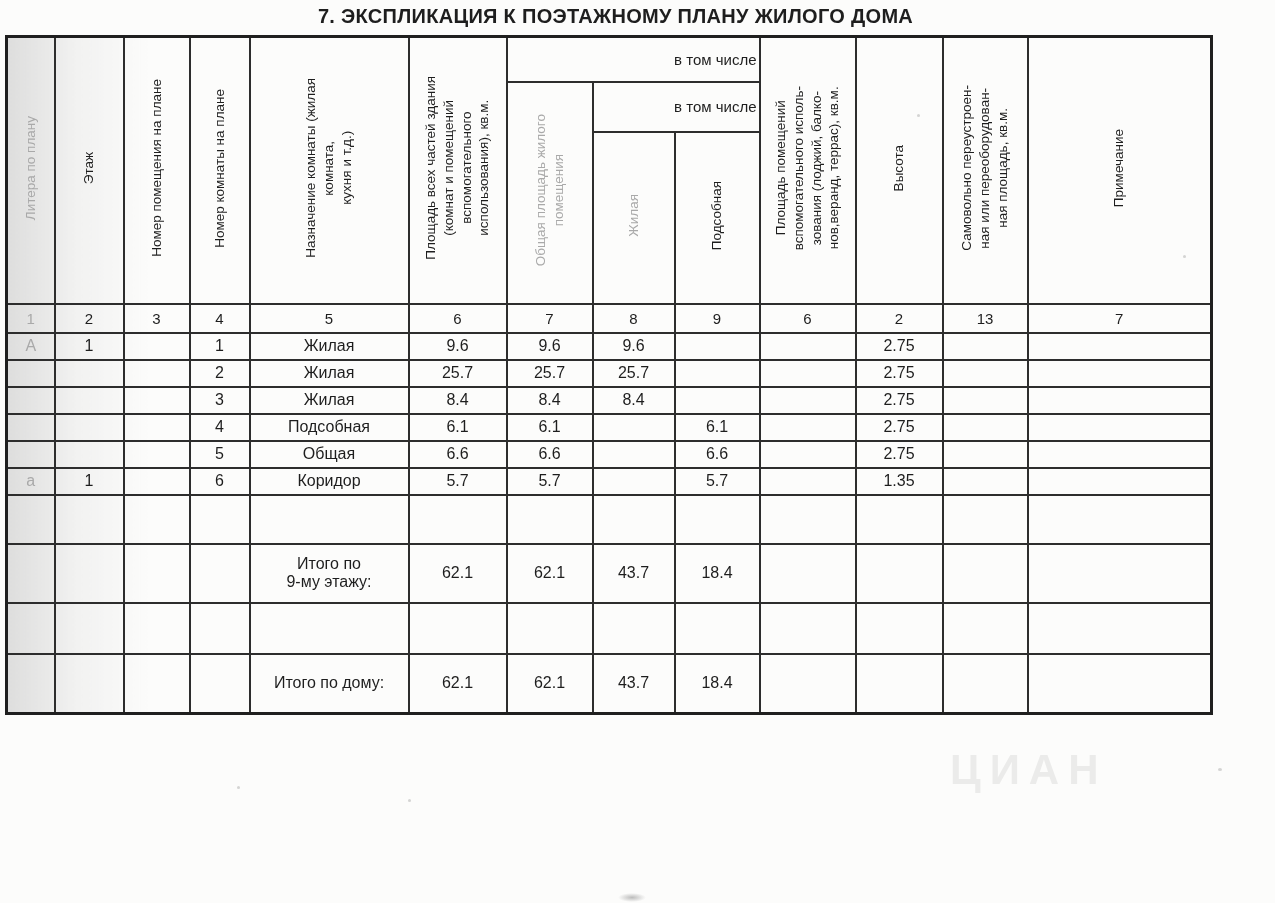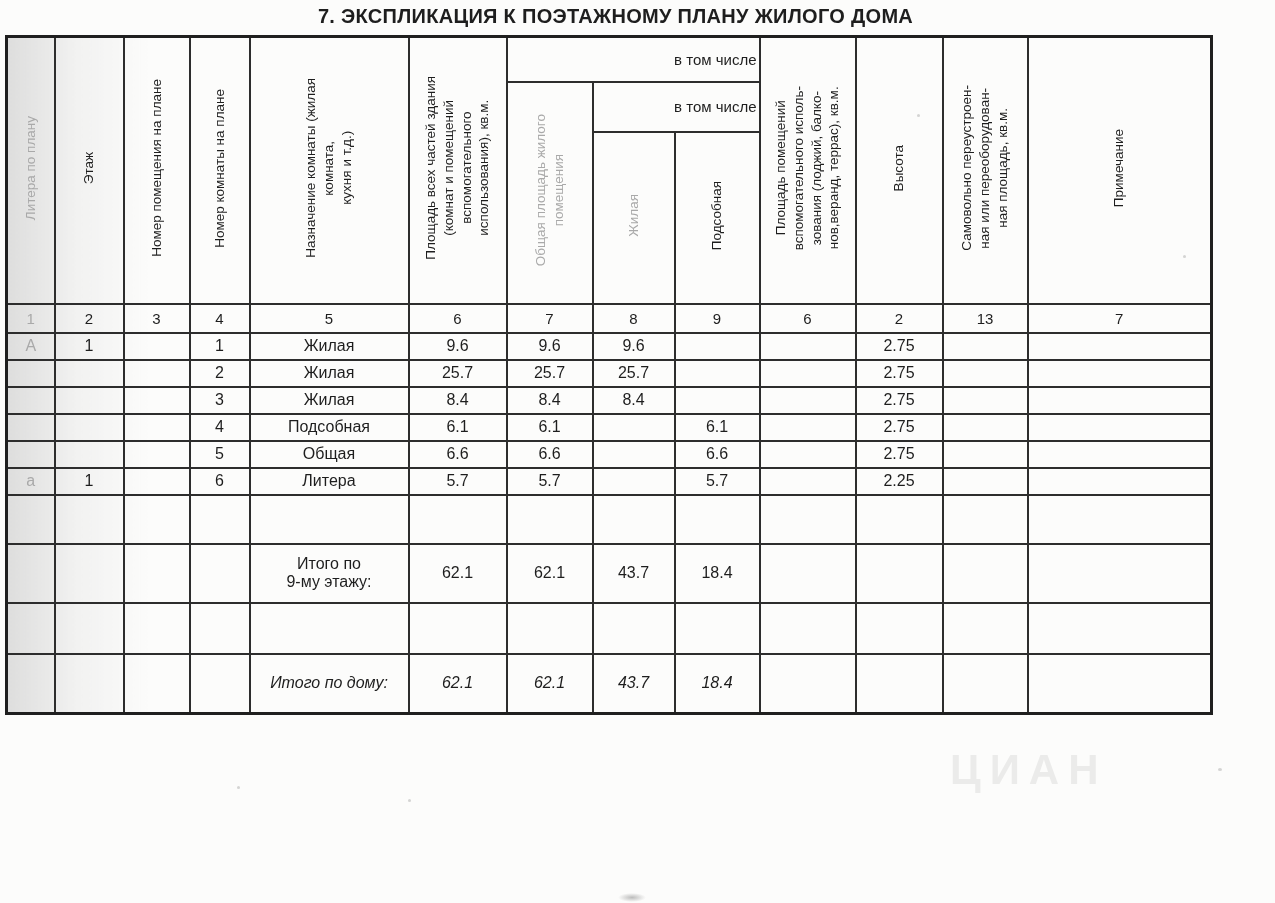--- a/index.html
+++ b/index.html
@@ -46,21 +46,21 @@
   }
   .grouph { font-size:15px;text-align:right; }
   .hrow1 { height:45px; }
   .hrow2 { height:50px; }
   .hrow3 { height:172px; }
   .numrow td { height:27px; font-size:15px; }
   tbody td { font-size:16px; height:25px; }
   tbody tr.empty-tall  td { height:47px; }
   tbody tr.total-row   td { height:57px; }
   tbody tr.empty-tall2 td { height:49px; }
-  tbody tr.total-row2  td { height:57px;font-style:italic; }
+  tbody tr.total-row2  td { height:57px; }
   
   th:first-child .vh,
   .numrow td:first-child,
   tbody td:first-child { color:#a9a9a9; }
   .watermark {
     position:absolute;
     left:950px; top:746px;
     font-size:42px;
     font-weight:bold;
     letter-spacing:9px;
@@ -222,27 +222,27 @@
         <td></td>
         <td>2.75</td>
         <td></td>
         <td></td>
       </tr>
       <tr>
         <td>а</td>
         <td>1</td>
         <td></td>
         <td>6</td>
-        <td>Литера</td>
+        <td>Коридор</td>
         <td>5.7</td>
         <td>5.7</td>
         <td></td>
         <td>5.7</td>
         <td></td>
-        <td>2.25</td>
+        <td>1.35</td>
         <td></td>
         <td></td>
       </tr>
       <tr class="empty-tall">
         <td></td>
         <td></td>
         <td></td>
         <td></td>
         <td></td>
         <td></td>

